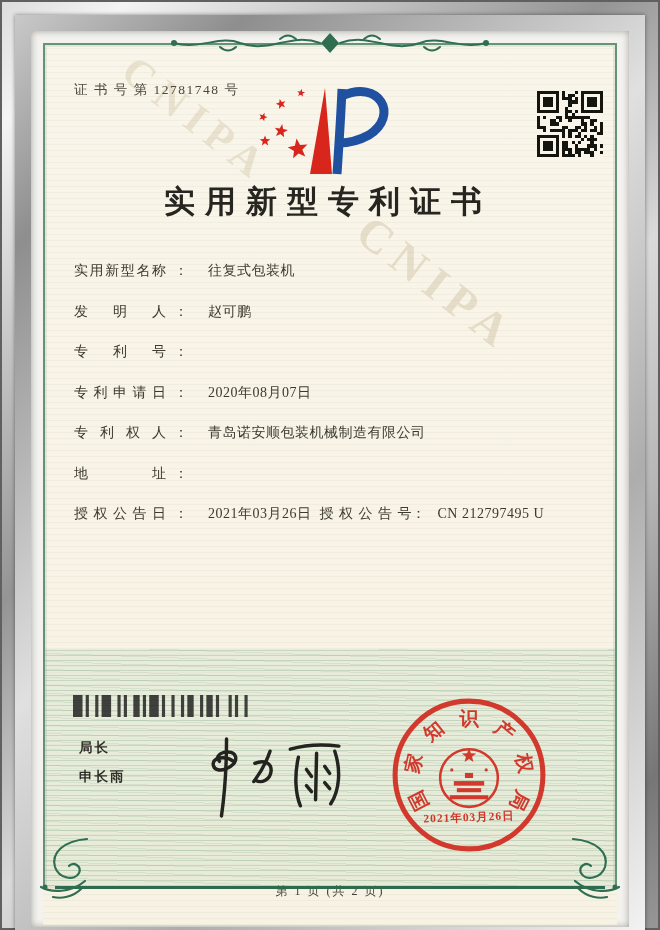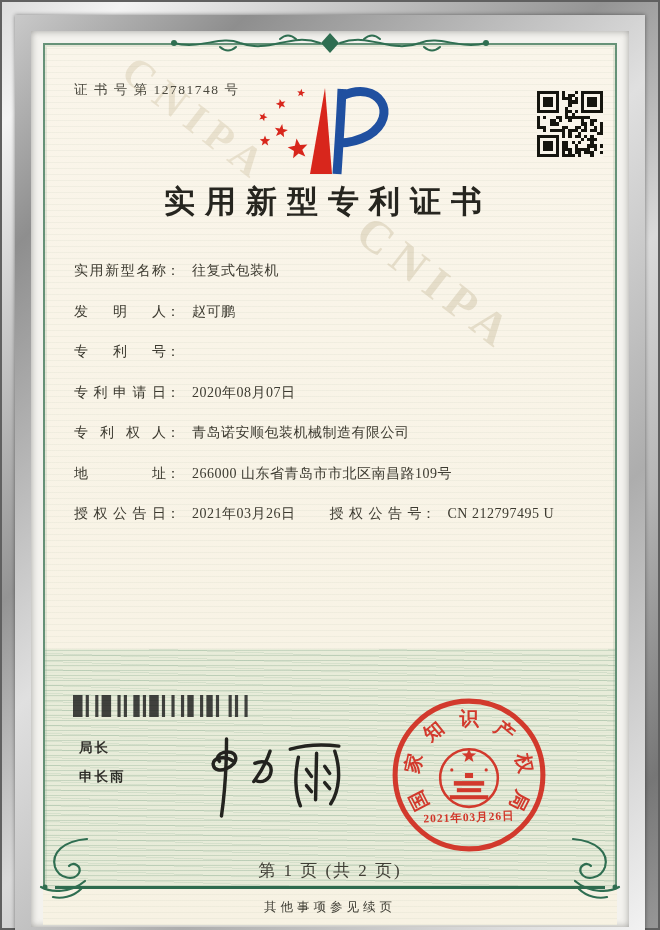--- a/index.html
+++ b/index.html
@@ -36,39 +36,39 @@
     letter-spacing:9px;transform:rotate(38deg);z-index:1;user-select:none;}
   .wm1{font-size:42px;left:66px;top:52px;}
   .wm2{font-size:46px;left:300px;top:214px;color:rgba(190,175,140,.34);}
   .cert-no{position:absolute;left:31px;top:38px;font-size:13.5px;color:#4c4a40;
     letter-spacing:1.5px;z-index:2;}
   .logo{position:absolute;left:208px;top:38px;width:150px;height:100px;z-index:2;}
   .qr{position:absolute;left:494px;top:48px;width:66px;height:66px;z-index:2;}
   .title{position:absolute;left:0;right:14px;top:138px;margin:0;text-align:center;
     font-size:31px;font-weight:bold;letter-spacing:10px;text-indent:10px;color:#26251f;z-index:2;}
   .fields{position:absolute;left:31px;right:18px;top:218px;z-index:2;}
-  .frow{line-height:20px;margin-bottom:20.5px;font-size:14px;color:#3c3a30;display:flex;}
+  .frow{line-height:20px;margin-bottom:20.5px;font-size:14px;color:#3c3a30;display:flex;gap:8px;}
   .flabel{display:inline-block;width:92px;text-align:justify;text-align-last:justify;flex:none;}
   .fcolon{flex:none;}
   .fvalue{margin-left:12px;letter-spacing:.5px;white-space:nowrap;}
-  .grant2{margin-left:34px;display:flex;}
+  .grant2{display:flex;}
   .paras{position:absolute;left:18px;right:14px;top:497px;z-index:2;}
   .paras p{margin:0;font-size:13.8px;line-height:20px;letter-spacing:.4px;color:#46443a;
     text-indent:2em;text-align:justify;}
   .barcode{position:absolute;left:30px;top:652px;width:181px;height:22px;z-index:2;opacity:.82;}
   .director{position:absolute;left:36px;top:696px;z-index:2;
     font-family:"Liberation Sans","DejaVu Sans",sans-serif;color:#2e2d28;}
   .dtitle,.dname{display:block;font-size:13.5px;font-weight:bold;letter-spacing:2px;}
   .dtitle{margin-bottom:11px;}
   .sig{position:absolute;left:138px;top:692px;width:172px;height:86px;z-index:2;}
   .seal{position:absolute;left:344px;top:650px;width:164px;height:164px;z-index:3;opacity:.9;}
   .seal-date{position:absolute;left:352px;top:767px;width:148px;text-align:center;z-index:4;
     font-size:11.5px;font-weight:bold;color:#d1271b;letter-spacing:1px;
     transform:rotate(-2deg);opacity:.92;}
-  .page-info{position:absolute;left:0;right:0;top:816px;text-align:center;font-size:17px;
+  .page-info{position:absolute;left:0;right:0;top:840px;text-align:center;font-size:12px;
     letter-spacing:2px;color:#3f3e35;z-index:2;}
   .bottom-rule{position:absolute;left:12px;right:12px;top:843px;height:2.5px;background:#2e6b4e;z-index:2;}
   .flourish{position:absolute;top:792px;z-index:2;}
   .fl-left{left:-8px;}
   .fl-right{right:-8px;transform:scaleX(-1);}
   .footer-note{position:absolute;left:0;right:0;top:856px;text-align:center;font-size:12.5px;
     letter-spacing:4px;color:#3b3a31;z-index:2;}
 </style>
 </head>
 <body>
@@ -270,21 +270,20 @@
       <span class="fvalue">2020年08月07日</span>
     </div>
     <div class="frow">
       <span class="flabel">专利权人</span>
         <span class="fcolon">：</span>
       <span class="fvalue">青岛诺安顺包装机械制造有限公司</span>
     </div>
     <div class="frow">
       <span class="flabel">地址</span>
         <span class="fcolon">：</span>
-      <span class="fvalue">266000 山东省青岛市市北区南昌路109号</span>
     </div>
     <div class="frow">
       <span class="flabel">授权公告日</span>
         <span class="fcolon">：</span>
       <span class="fvalue">2021年03月26日</span>
       <span class="grant2">
         <span class="flabel">授权公告号</span>
           <span class="fcolon">：</span>
         <span class="fvalue">CN 212797495 U</span>
       </span>
@@ -372,14 +371,13 @@
   </svg>
   <svg class="flourish fl-right" width="56" height="64" viewBox="0 0 56 64">
     <g stroke="#2f6e51" stroke-width="2.2" fill="none" stroke-linecap="round">
       <path d="M52,4 C28,6 16,18 20,32 C24,44 40,46 44,38 C47,31 38,26 34,31"></path>
       <path d="M50,46 C36,58 16,58 6,52"></path>
       <path d="M46,54 C38,62 26,64 18,62"></path>
     </g>
     <circle cx="10" cy="52" r="2.5" fill="#2f6e51"></circle>
   </svg>
 
-  <div class="footer-note">其他事项参见续页</div>
 </div>
 
 </body></html>

